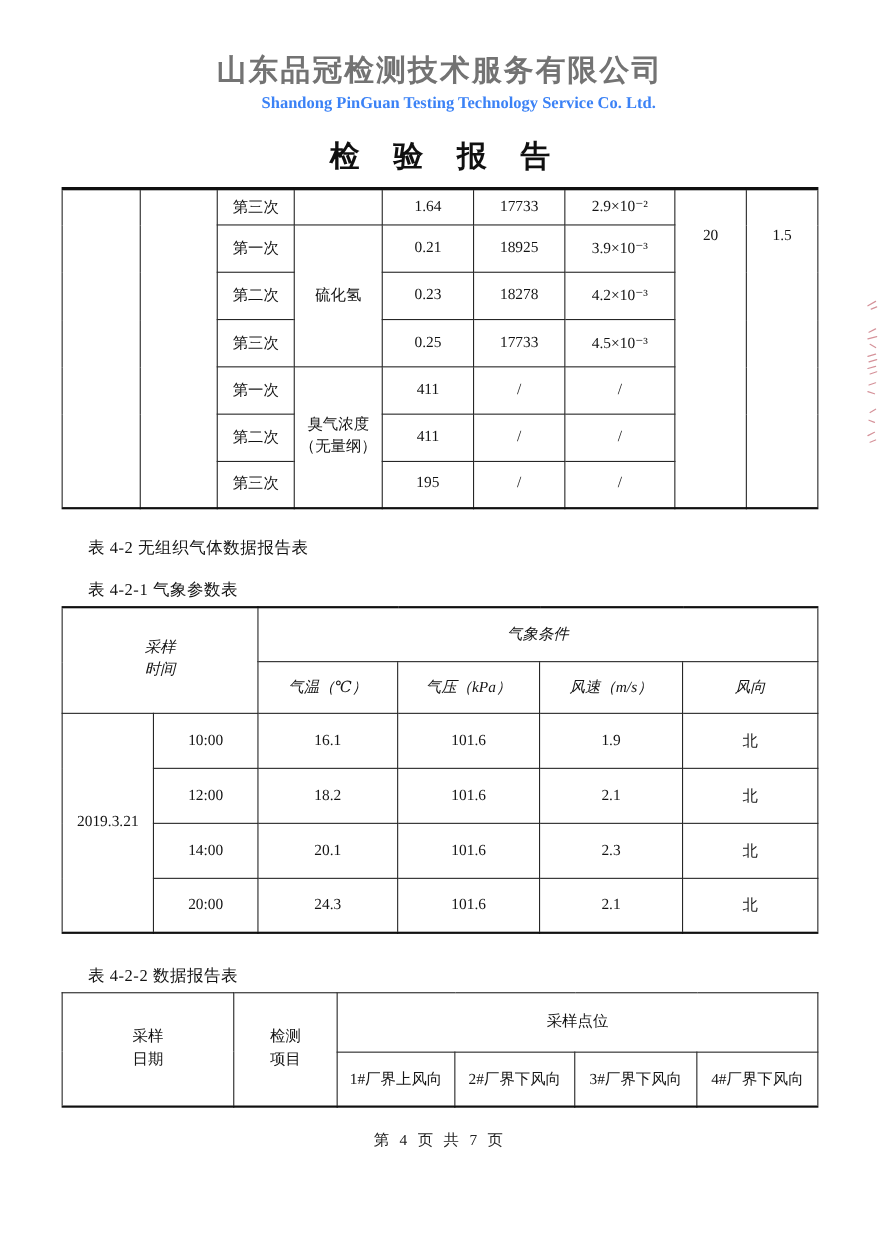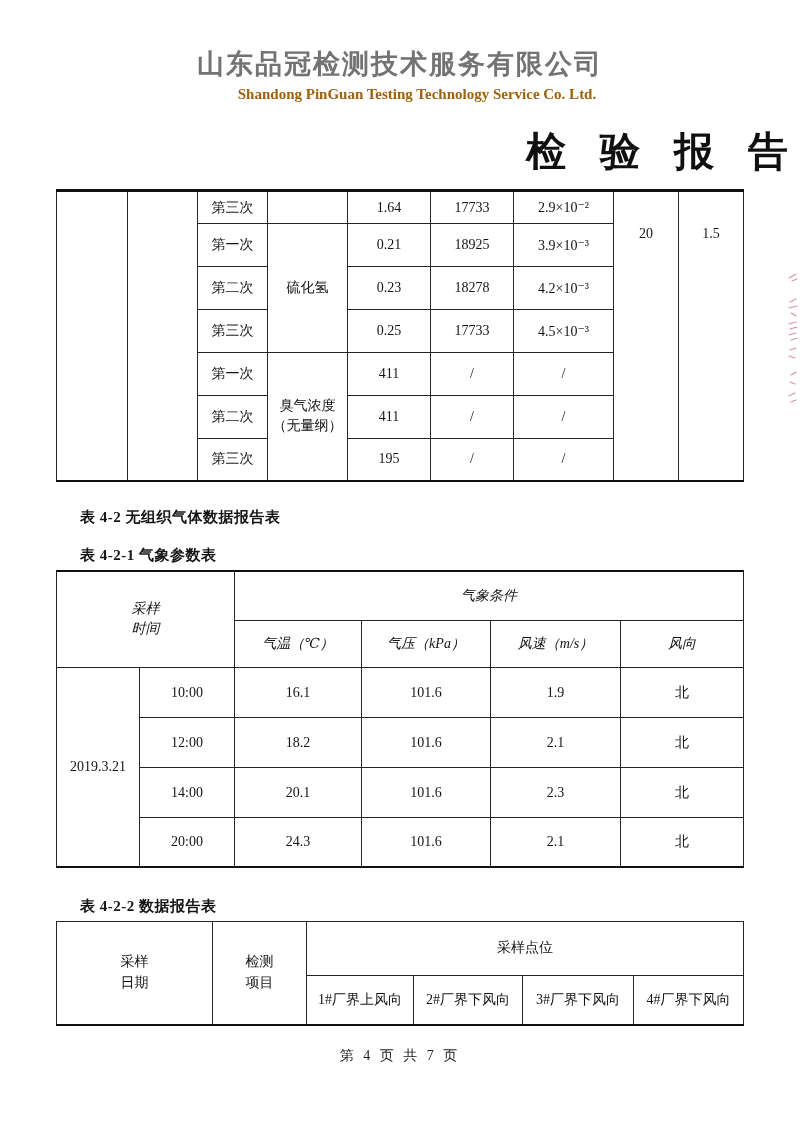--- a/index.html
+++ b/index.html
@@ -13,28 +13,28 @@
     overflow:hidden;
   }
   
   .hdr{ text-align:center; padding-top:46px; }
   .company-cn{
     font-size:27px; font-weight:bold; letter-spacing:2px;
     color:#737373;
   }
   .company-en{
     margin-top:4px;
-    font-size:15px; font-weight:bold; color:#a16207;
+    font-size:15px; font-weight:bold; color:#3b82f6;
     font-family:"Liberation Serif","DejaVu Serif",serif;
     padding-left:34px;
   }
   .title-cn{
     margin-top:21px;
-    font-size:40px; font-weight:bold; letter-spacing:12px;
-    text-indent:12px; color:#101010;text-align:right;
+    font-size:27px; font-weight:bold; letter-spacing:12px;
+    text-indent:12px; color:#101010;
   }
   .title-en{
     margin-top:1px;
     font-size:19px; font-weight:bold; letter-spacing:1px;
     font-family:"DejaVu Sans Mono","Liberation Mono",monospace;
     color:#1a1a1a;
   }
   
   table.t{
     border-collapse:collapse; table-layout:fixed;
@@ -47,21 +47,21 @@
     padding:0 2px;
     overflow:hidden;
   }
   .ml{ white-space:pre-line; line-height:1.45; }
   
   table.t1{ width:687px; margin-top:10px;
     border:1.5px solid #1d1d1d; border-top:3px solid #101010; border-bottom:2.5px solid #101010;}
   table.t1 td.limit{ vertical-align:top; padding-top:34px; }
   
   .lbl{
-    margin-left:80px; font-size:15px; font-weight:bold; color:#141414;
+    margin-left:80px; font-size:15px; font-weight:normal; color:#141414;
     letter-spacing:0.5px;
   }
   .lbl-42  { margin-top:26px; }
   .lbl-421 { margin-top:19px; margin-bottom:5px; }
   .lbl-422 { margin-top:29px; margin-bottom:5px; }
   
   table.t2{ width:687px;
     border:1.5px solid #1d1d1d; border-top:2px solid #101010; border-bottom:2px solid #101010;}
   table.t2 td.head{ font-weight:normal;font-style:italic; }
   

